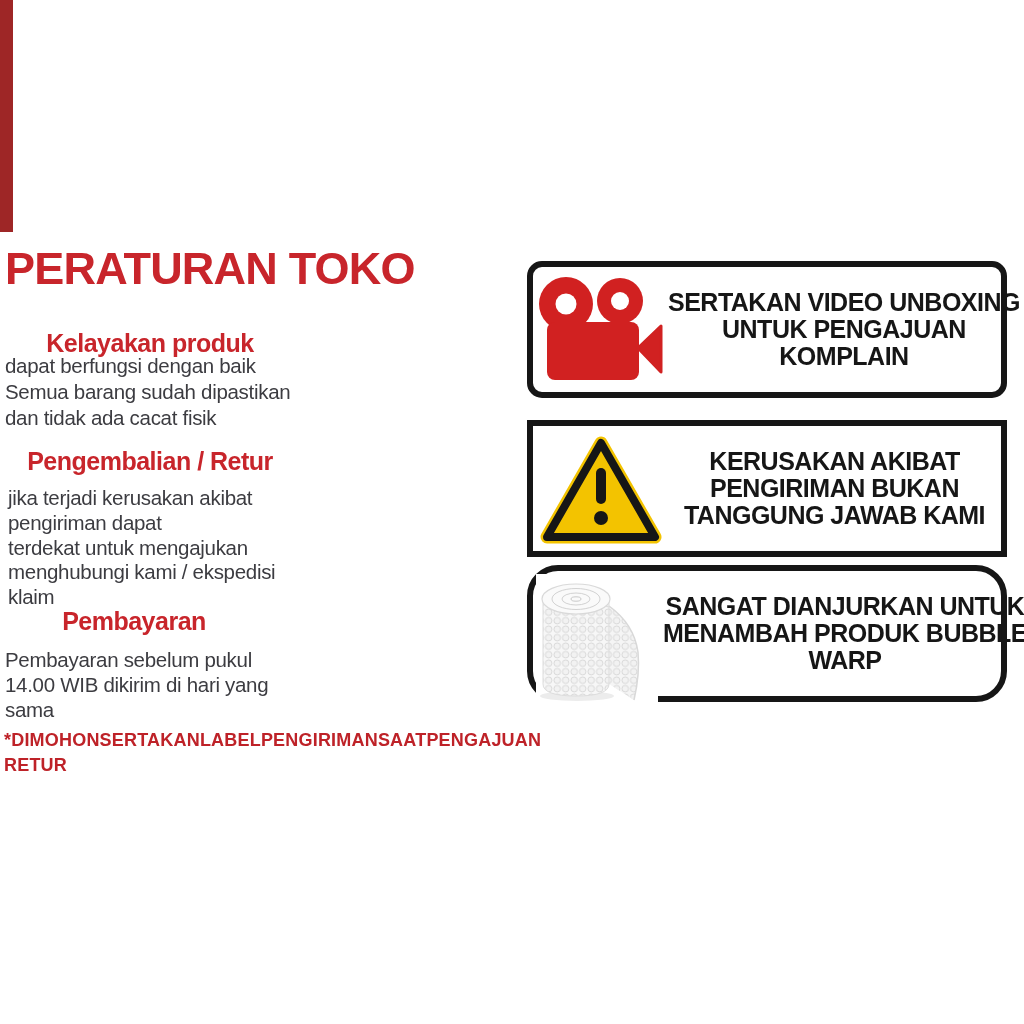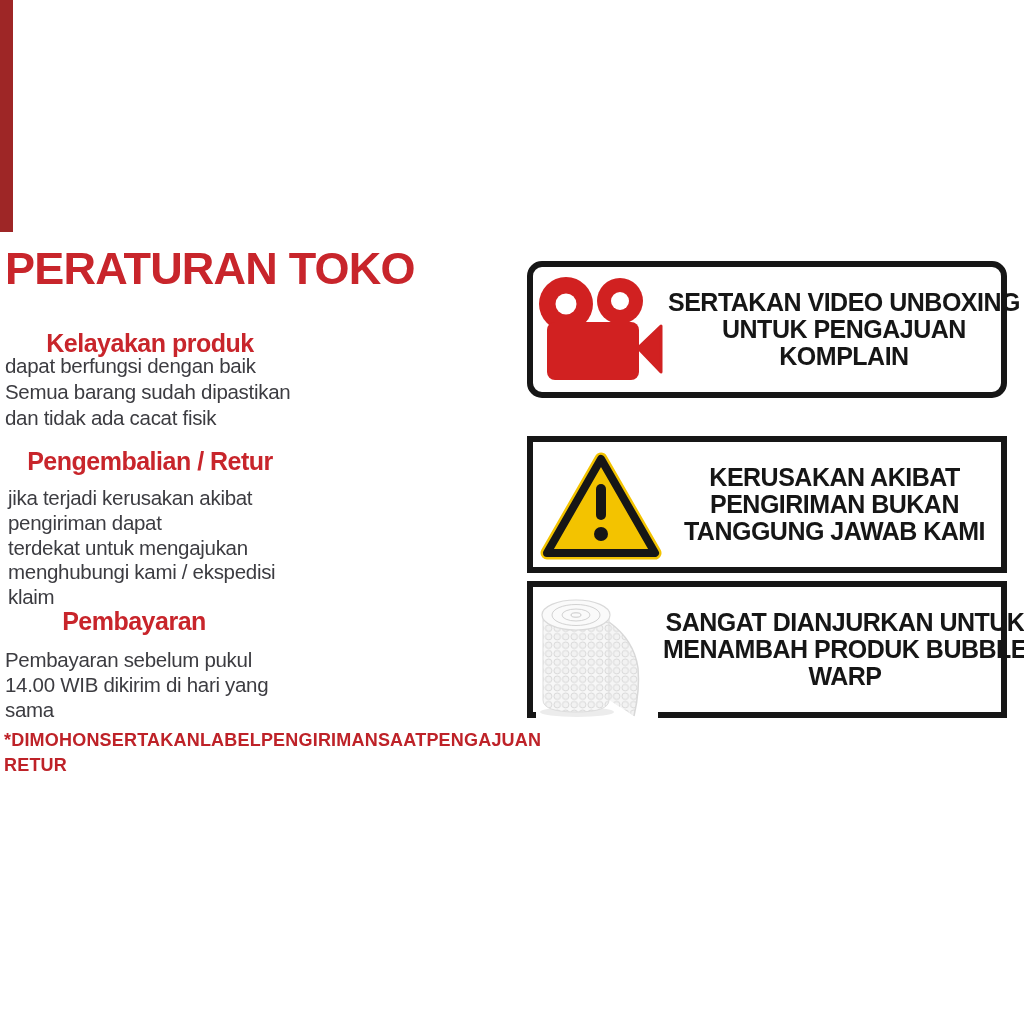--- a/index.html
+++ b/index.html
@@ -41,21 +41,21 @@
     letter-spacing:0.2px;
   }
   .fn-l1 { display:flex; justify-content:flex-start; }
   .fn-l2 { margin-top:2px; }
   
   .rule {
     position:absolute; left:527px; width:480px; height:137px;
     border:6px solid #161616; box-sizing:border-box; background:#ffffff;
     display:flex; align-items:center;
   }
-  #r0 { top:261px;border-radius:15px; } #r1 { top:436px; } #r2 { top:581px; }
+  #r0 { top:261px;border-radius:15px; } #r1 { top:420px; } #r2 { top:565px;border-radius:31px; }
   .icon-wrap {
     flex:0 0 135px; height:100%; position:relative;
     display:flex; align-items:center; justify-content:center;
   }
   #r2 .icon-wrap { flex-basis:130px; }
   .rule-lines {
     flex:1 1 auto; text-align:center;
     font-size:25px; line-height:27px; font-weight:800; letter-spacing:-0.5px;
     color:#161616;
   }

